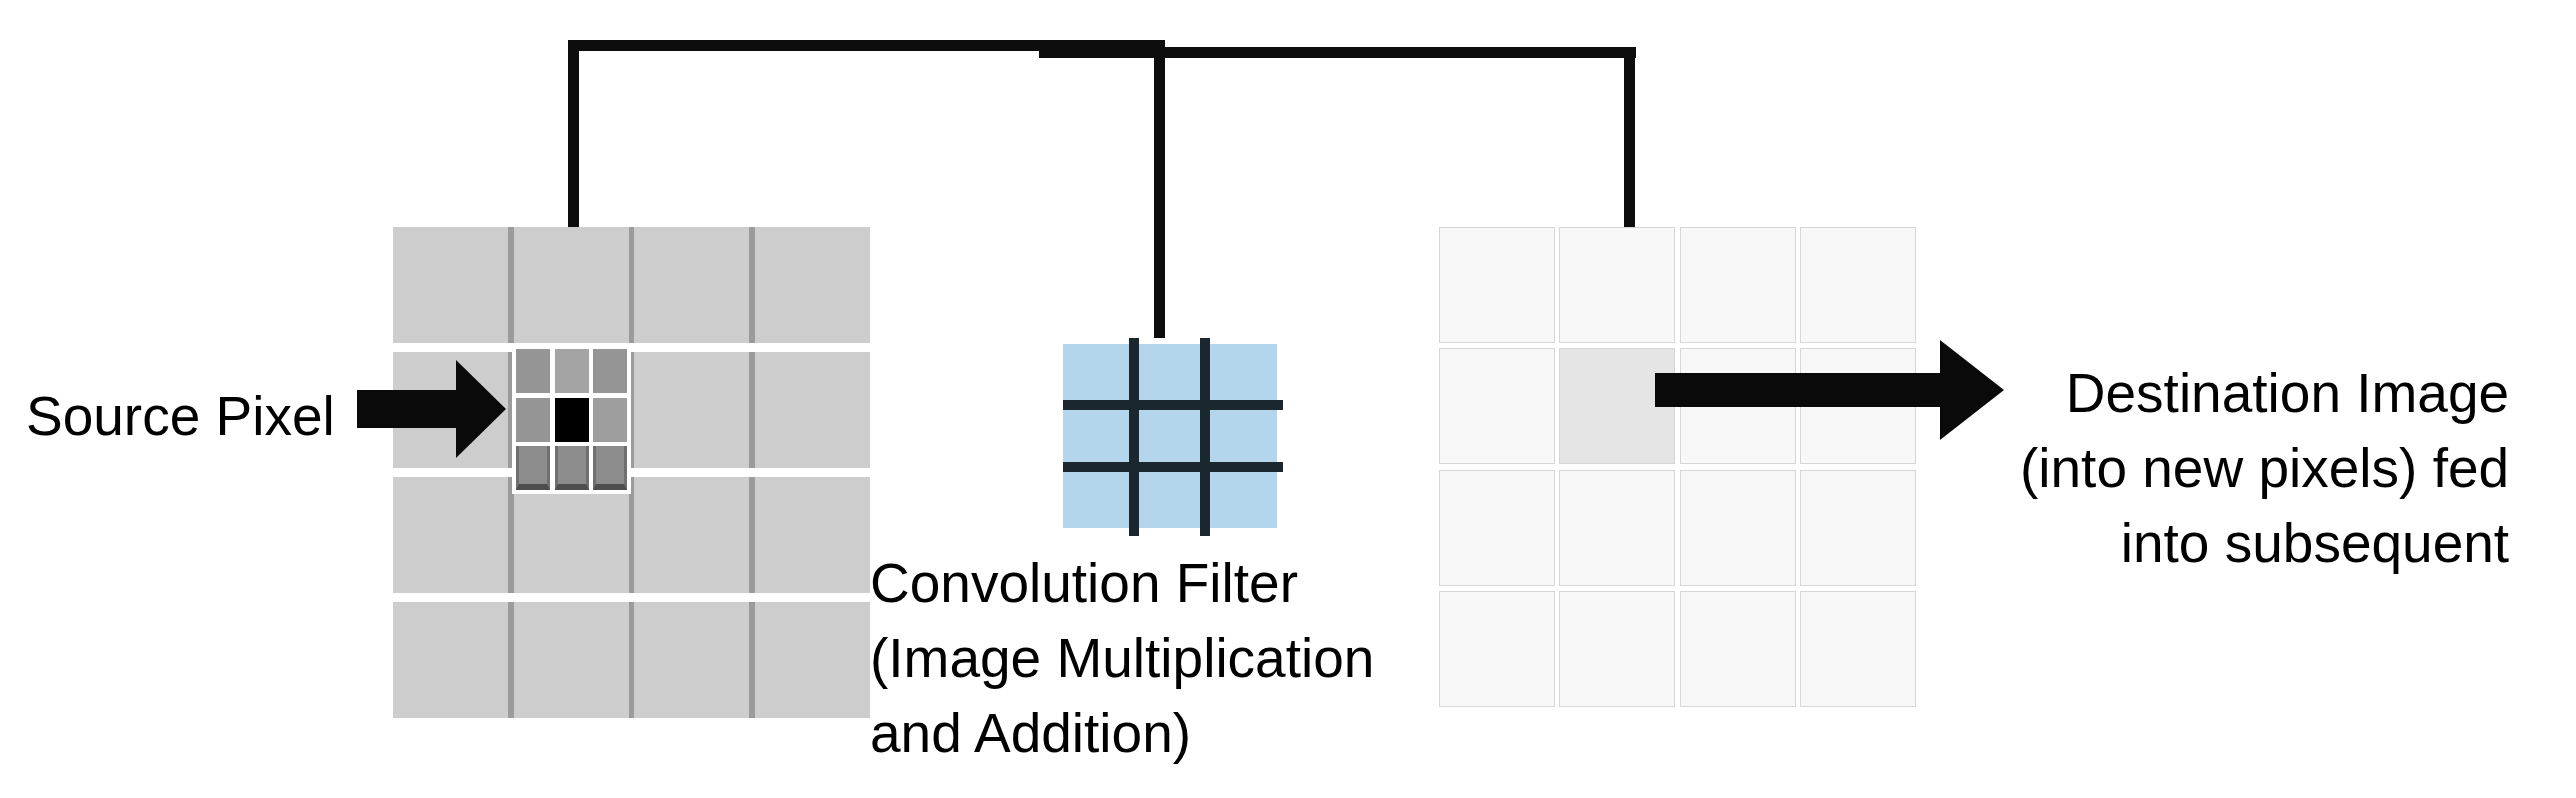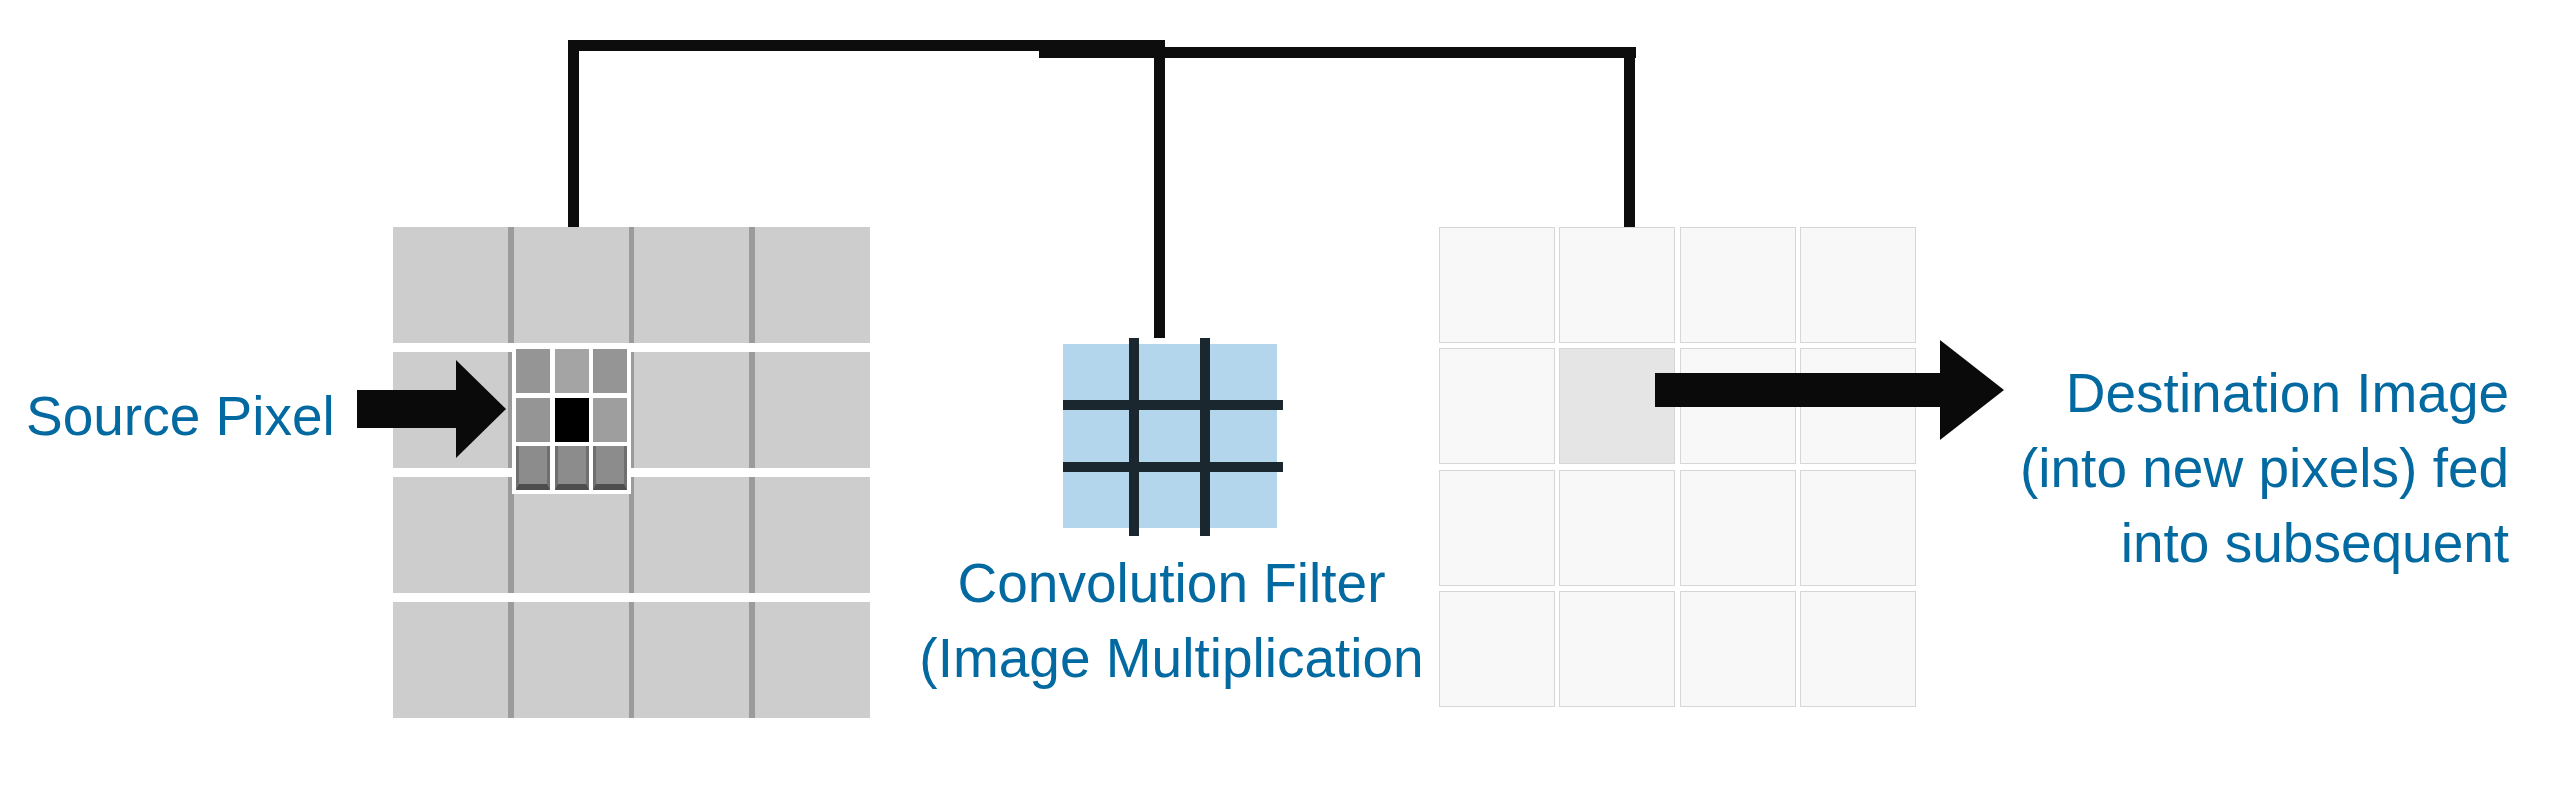--- a/index.html
+++ b/index.html
@@ -23,23 +23,23 @@
   .source-grid .band{flex:1;display:flex;column-gap:5.2px;background:#9b9b9b;}
   .source-grid .cell{flex:1;background:#cdcdcd;}
 
   
   .kernel-overlay{left:512px;top:345px;background:#ffffff;padding:4.3px;
     display:grid;grid-template-columns:repeat(3,34px);grid-template-rows:repeat(3,44px);gap:4.3px;}
   .kernel-overlay .kcell{width:34px;height:44px;box-sizing:border-box;}
   .kernel-overlay .kcell.dark-bottom{border-bottom:6.9px solid #4e4e4e;border-left:3.4px solid #6f6f6f;border-right:3.4px solid #6f6f6f;}
 
   
-  .label{position:absolute;font-size:55px;line-height:75px;color:#0369a1;white-space:nowrap;}
+  .label{position:absolute;font-size:55px;line-height:75px;color:#000000;white-space:nowrap;}
   .label-source{left:26px;top:379px;}
-  .label-filter{left:870px;top:546px;width:603px;text-align:center;}
+  .label-filter{left:870px;top:546px;width:603px;text-align:left;}
   .label-dest{left:2020px;top:356px;text-align:right;}
 
   
   .arrow-body{position:absolute;background:#0a0a0a;}
   .arrow-head{position:absolute;width:0;height:0;}
   .src-arrow-body{left:357px;top:390px;width:100px;height:38px;}
   .src-arrow-head{left:456px;top:360px;border-left:50px solid #0a0a0a;
     border-top:49px solid transparent;border-bottom:49px solid transparent;}
   .dst-arrow-body{left:1655px;top:373px;width:286px;height:34px;}
   .dst-arrow-head{left:1940px;top:340px;border-left:64px solid #0a0a0a;
@@ -118,20 +118,21 @@
 
   <div class="abs filter-square" style="background: rgb(180, 214, 236);"></div>
   <div class="filter-line filter-v1" style="background: rgb(27, 39, 46);"></div>
   <div class="filter-line filter-v2" style="background: rgb(27, 39, 46);"></div>
   <div class="filter-line filter-h1" style="background: rgb(27, 39, 46);"></div>
   <div class="filter-line filter-h2" style="background: rgb(27, 39, 46);"></div>
 
   <div class="label label-filter">
     <div>Convolution Filter</div>
     <div>(Image Multiplication</div>
+    <div>and Addition)</div>
   </div>
 
   <div class="abs dest-grid">
       <div class="band">
         <div class="cell" style="background: rgb(248, 248, 248); border-color: rgb(214, 214, 214);"></div>
         <div class="cell" style="background: rgb(248, 248, 248); border-color: rgb(214, 214, 214);"></div>
         <div class="cell" style="background: rgb(248, 248, 248); border-color: rgb(214, 214, 214);"></div>
         <div class="cell" style="background: rgb(248, 248, 248); border-color: rgb(214, 214, 214);"></div>
       </div>
       <div class="band">

